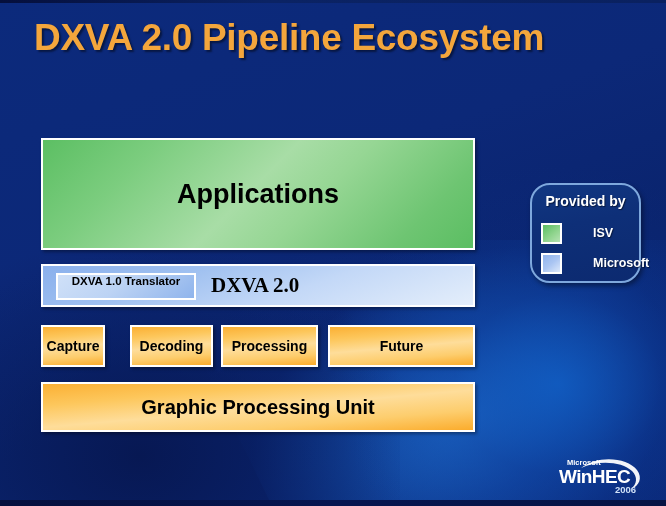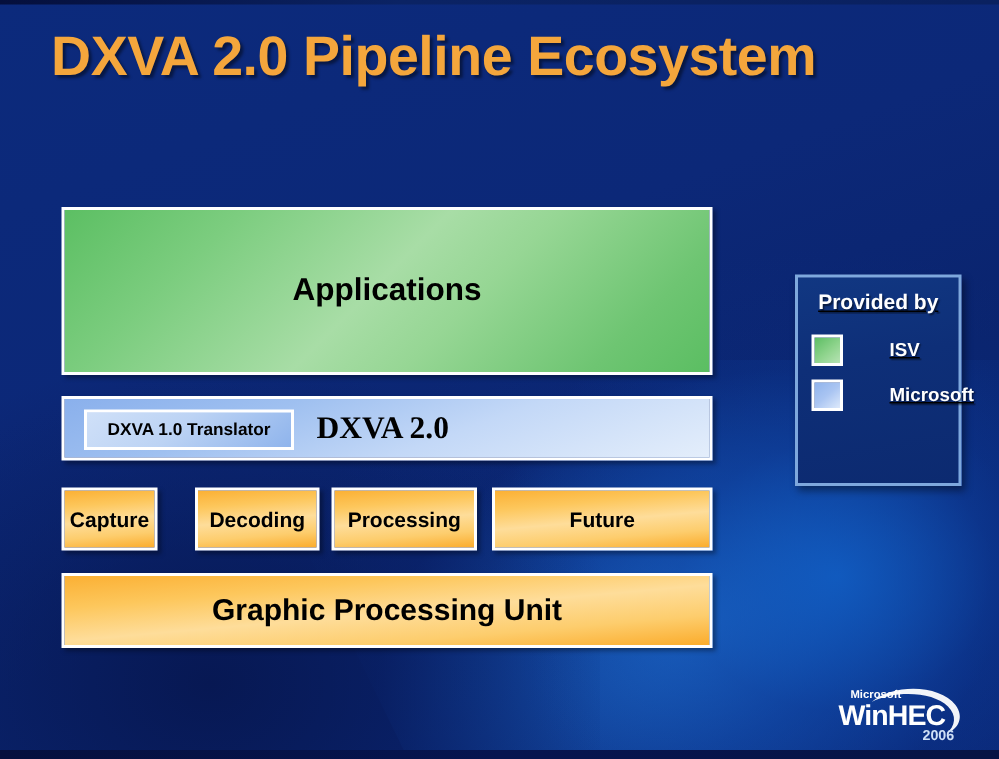--- a/index.html
+++ b/index.html
@@ -81,65 +81,64 @@
     align-items: center;
     justify-content: center;
     color: #000;
     font-weight: bold;
     box-shadow: 2px 2px 3px rgba(0,0,0,0.35);
   }
   .applications {
     left: 41px; top: 138px; width: 434px; height: 112px;
     background: linear-gradient(135deg,
         #5cbf63 0%, #7ccd7f 22%, #a8dda6 48%, #96d694 62%, #6ec572 85%, #5bbe62 100%);
-    font-size: 21px;
+    font-size: 27px;
   }
   .dxva2 {
     left: 41px; top: 264px; width: 434px; height: 43px;
     background: linear-gradient(160deg, #8ab0ec 0%, #9fc0f0 30%, #c3d8f7 60%, #e4eefb 100%);
     justify-content: flex-start;
   }
   .dxva2-label {
     font-size: 21px;
     margin-left: 14px;
   }
   .translator {
     position: absolute;
     left: 13px; top: 7px;
     width: 140px; height: 27px;
     box-sizing: border-box;
     border: 2px solid #ffffff;
     background: linear-gradient(140deg,#cfe0f8 0%, #bcd3f4 45%, #8fb4ec 100%);
-    display: flex; align-items: center; justify-content: center;
+    display: flex; align-items: flex-start; justify-content: center;
     font-size: 11.5px; font-weight: bold; color: #000;
   }
   .orange {
     background: linear-gradient(175deg,
         #fbb034 0%, #fdc75c 26%, #fedd9a 52%, #fdcd6d 76%, #fbac2c 100%);
   }
   .capture     { left: 41px;  top: 325px; width: 64px;  height: 42px; font-size: 14px; }
   .decoding    { left: 130px; top: 325px; width: 83px;  height: 42px; font-size: 14px; }
   .processing  { left: 221px; top: 325px; width: 97px;  height: 42px; font-size: 14px; }
   .future      { left: 328px; top: 325px; width: 147px; height: 42px; font-size: 14px; }
   .gpu {
     left: 41px; top: 382px; width: 434px; height: 50px; font-size: 20px;
   }
 
   
   .legend {
     position: absolute;
     left: 530px; top: 183px;
-    width: 111px; height: 141px;
+    width: 111px; height: 100px;
     box-sizing: border-box;
     border: 2px solid #7ea8dd;
-    border-radius: 0;
+    border-radius: 20px;
     background: linear-gradient(170deg, #113782 0%, #0e2f78 40%, #0c2a70 100%);
     box-shadow: 2px 3px 5px rgba(0,0,0,0.4);
     padding: 8px 0 0 0;
-    text-decoration: underline;
   }
   .legend-title {
     color: #ffffff;
     font-weight: bold;
     font-size: 14px;
     text-align: center;
     margin-bottom: 9px;
     text-shadow: 1px 1px 1px rgba(0,0,0,0.5);
   }
   .legend-row {

